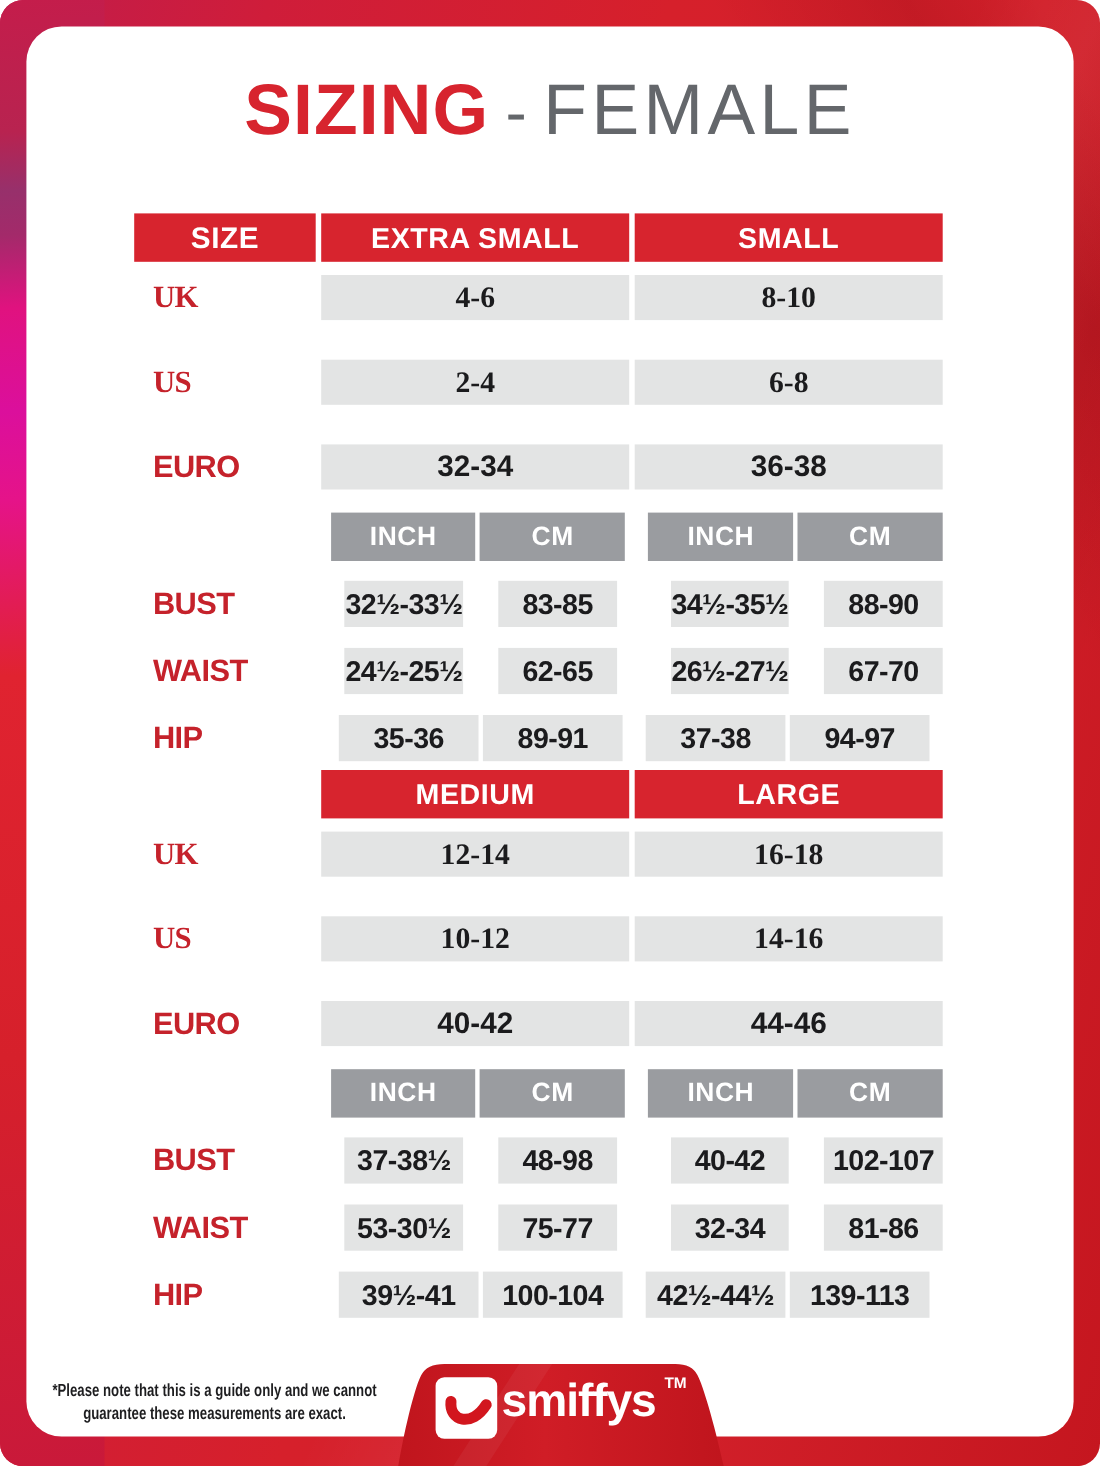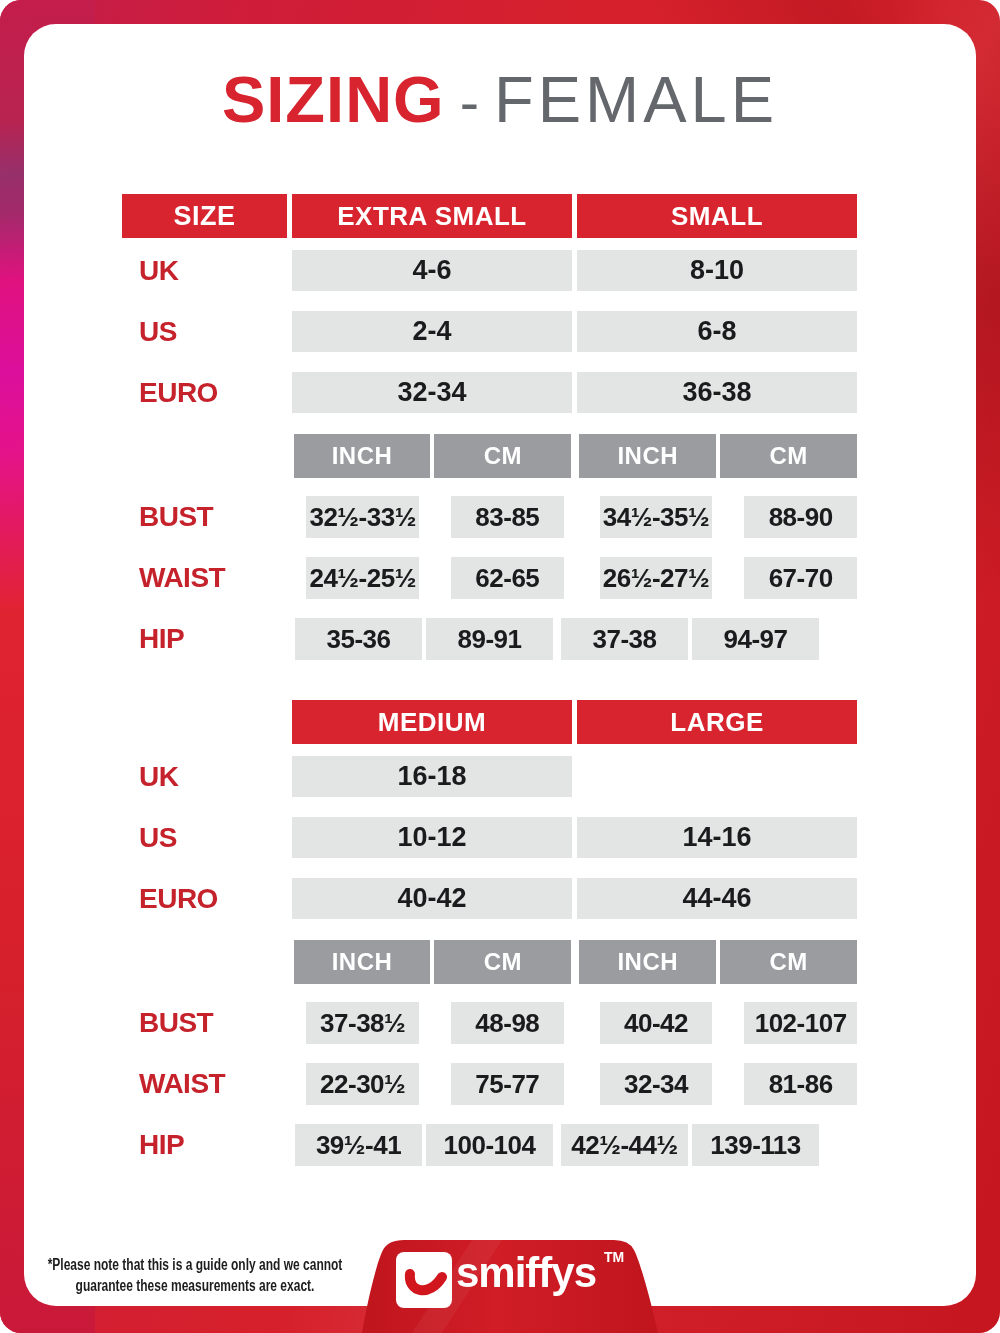--- a/index.html
+++ b/index.html
@@ -39,36 +39,36 @@
   
   .title{position:absolute;left:0;top:62px;width:1000px;text-align:center;white-space:nowrap;}
   .t-red{font-size:65px;font-weight:bold;color:var(--brand-red);letter-spacing:1px;}
   .t-sep{font-size:58px;font-weight:normal;color:var(--title-gray);margin:0 15px;}
   .t-gray{font-size:65px;font-weight:normal;color:var(--title-gray);letter-spacing:4px;}
   
   .tbl{position:absolute;left:122px;width:735px;}
   .t1{top:194px;}
   .t2{top:700px;}
   .r{display:flex;}
-  .mb12{margin-bottom:12px;}.mb20{margin-bottom:20px;}.mb21{margin-bottom:21px;}
+  .mb12{margin-bottom:12px;}.mb20{margin-bottom:36px;font-family:Liberation Serif, serif;}.mb21{margin-bottom:21px;}
   .mb18{margin-bottom:18px;}.mb19{margin-bottom:19px;gap:28px;}
   .c-corner{width:165px;height:44px;background:var(--brand-red);color:#fff;
     display:flex;align-items:center;justify-content:center;font-size:27px;font-weight:bold;letter-spacing:0.5px;}
   .c-spacer{width:165px;height:44px;}
   .c-label{width:165px;padding-left:17px;display:flex;align-items:center;
     color:var(--label-red);font-size:28px;font-weight:bold;letter-spacing:-0.5px;}
   .c-group{width:280px;height:44px;margin-left:5px;background:var(--brand-red);color:#fff;
     display:flex;align-items:center;justify-content:center;font-size:26px;font-weight:bold;letter-spacing:0.5px;}
   .c-wide{width:280px;height:41px;margin-left:5px;background:var(--cell-gray);color:var(--text-dark);
     display:flex;align-items:center;justify-content:center;font-size:27px;font-weight:bold;}
   .c-unit{width:138px;height:44px;background:var(--unit-gray);color:#fff;
     display:flex;align-items:center;justify-content:center;font-size:24px;font-weight:bold;letter-spacing:0.5px;}
   .c-meas{width:127px;height:42px;background:var(--cell-gray);color:var(--text-dark);
     display:flex;align-items:center;justify-content:center;font-size:26px;font-weight:bold;letter-spacing:-0.5px;white-space:nowrap;}
-  .ml5{margin-left:8px;}
+  .ml5{margin-left:21px;}
   .ml4{margin-left:4px;}
   
   .note{
     position:absolute;left:-5px;top:1254px;width:400px;text-align:center;
     transform:scaleX(0.75);transform-origin:200px 0;
     font-size:16px;font-weight:bold;color:#1d1d1f;line-height:21px;white-space:nowrap;
   }
   
   .logo{position:absolute;left:352px;top:1233px;width:316px;height:100px;}
   .logo svg{position:absolute;left:0;top:0;}
@@ -143,20 +143,21 @@
   </div>
 
   <div class="tbl t2">
     <div class="r mb12">
       <div class="c-spacer"></div>
       <div class="c-group">MEDIUM</div>
       <div class="c-group">LARGE</div>
     </div>
     <div class="r mb20">
       <div class="c-label">UK</div>
+      <div class="c-wide">12-14</div>
       <div class="c-wide">16-18</div>
     </div>
     <div class="r mb20">
       <div class="c-label">US</div>
       <div class="c-wide">10-12</div>
       <div class="c-wide">14-16</div>
     </div>
     <div class="r mb21">
       <div class="c-label">EURO</div>
       <div class="c-wide">40-42</div>
@@ -171,21 +172,21 @@
     </div>
     <div class="r mb19">
       <div class="c-label">BUST</div>
       <div class="c-meas ml5">37-38½</div>
       <div class="c-meas ml4">48-98</div>
       <div class="c-meas ml5">40-42</div>
       <div class="c-meas ml4">102-107</div>
     </div>
     <div class="r mb19">
       <div class="c-label">WAIST</div>
-      <div class="c-meas ml5">22-30½</div>
+      <div class="c-meas ml5">53-30½</div>
       <div class="c-meas ml4">75-77</div>
       <div class="c-meas ml5">32-34</div>
       <div class="c-meas ml4">81-86</div>
     </div>
     <div class="r">
       <div class="c-label">HIP</div>
       <div class="c-meas ml5">39½-41</div>
       <div class="c-meas ml4">100-104</div>
       <div class="c-meas ml5">42½-44½</div>
       <div class="c-meas ml4">139-113</div>

